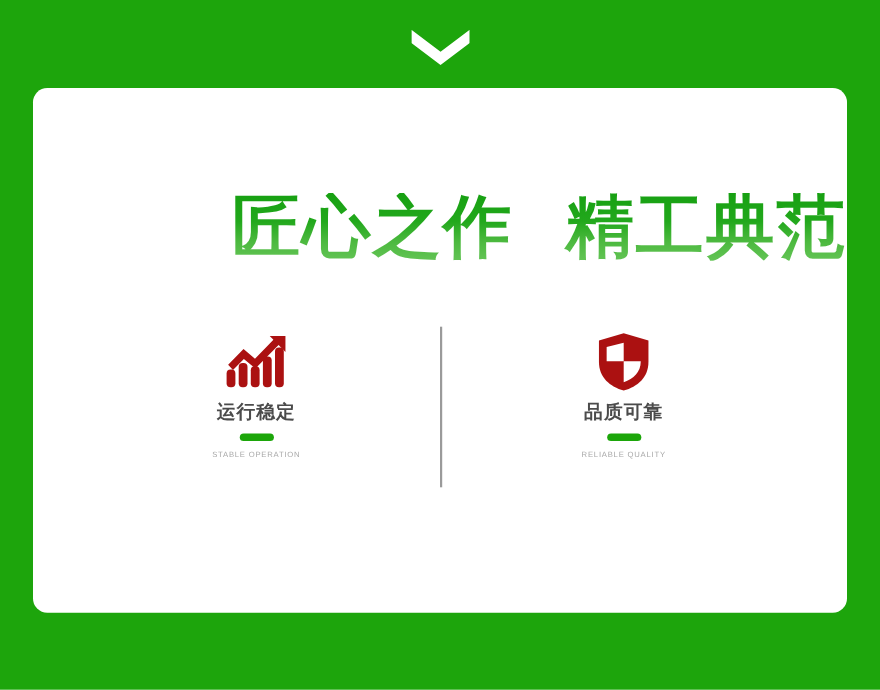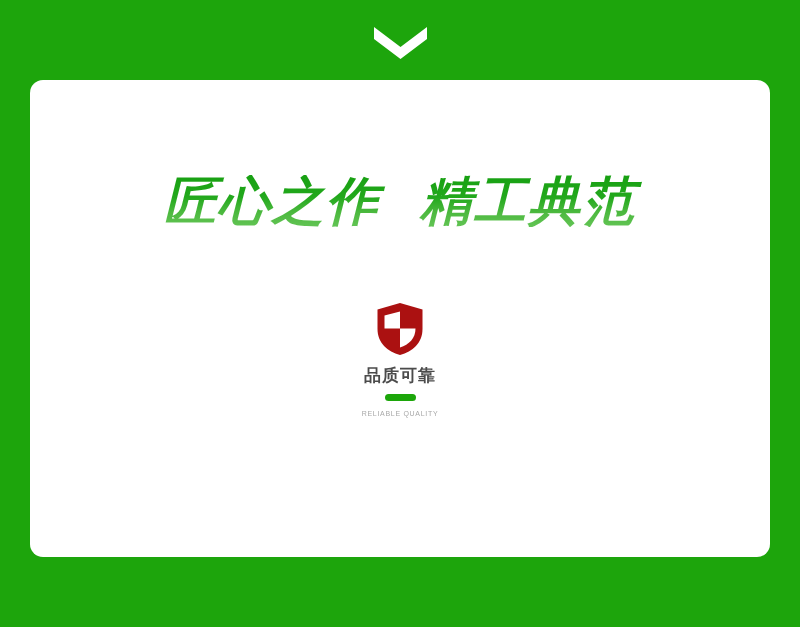--- a/index.html
+++ b/index.html
@@ -43,33 +43,32 @@
     border-radius: 13px;
     box-sizing: border-box;
   }
 
   
   #headline {
     position: absolute;
     left: 0;
     top: 95px;
     width: 740px;
-    text-align: center;
-    font-size: 52px;
+    text-align: right;
+    font-size: 62px;
     font-weight: 700;
     letter-spacing: 2px;
     line-height: 1;
     white-space: pre;
     background: linear-gradient(180deg, #17a012 0%, #22a81c 42%, #4cb93f 72%, #63c455 100%);
     -webkit-background-clip: text;
     background-clip: text;
     color: transparent;
     -webkit-text-fill-color: transparent;
     font-family: "DejaVu Sans", "Liberation Sans", sans-serif;
-    font-style: italic;
   }
 
   
   #features {
     position: absolute;
     left: 36px;
     top: 217px;
     width: 668px;
     height: 160px;
     display: flex;
@@ -137,20 +136,38 @@
     <path d="M0 0 L0 12 L26.5 32 L53 12 L53 0 L26.5 20 Z" fill="#ffffff"></path>
   </svg>
 </div>
 
 <div id="card">
 
   <div id="headline">匠心之作  精工典范</div>
 
   <div id="features">
 
+    <div class="feature">
+      <div class="feature-icon">
+        <svg width="56" height="48" viewBox="0 0 56 48" xmlns="http://www.w3.org/2000/svg">
+          <g fill="#ab1111">
+            <rect x="1" y="31" width="8" height="16" rx="3.6"></rect>
+            <rect x="12" y="25" width="8" height="22" rx="3.6"></rect>
+            <rect x="23" y="28" width="8" height="19" rx="3.6"></rect>
+            <rect x="34" y="19" width="8" height="28" rx="3.6"></rect>
+            <rect x="45" y="11" width="8" height="36" rx="3.6"></rect>
+            <path d="M2.4 26.6 L16.4 12.3 L26.8 21.1 L44.9 2.6 L49.6 7.2 L27.2 30.1 L16.7 21.3 L6.8 31.4 Z"></path>
+            <path d="M54.5 0.4 L54.5 15.0 L40.2 0.4 Z"></path>
+          </g>
+        </svg>
+      </div>
+      <div class="feature-title">运行稳定</div>
+      <div class="feature-rule"></div>
+      <div class="feature-sub">STABLE OPERATION</div>
+    </div>
 
 
 
     <div class="feature">
       <div class="feature-icon">
         <svg width="48" height="54" viewBox="0 0 48 54" xmlns="http://www.w3.org/2000/svg">
           <path d="M24 1 L46.5 7.5 L46.5 27 C46.5 41 36.5 49.5 24 53 C11.5 49.5 1.5 41 1.5 27 L1.5 7.5 Z" fill="#ab1111"></path>
           <path d="M24 9.5 L24 26.5 L8.5 26.5 L8.5 13.5 Z" fill="#ffffff"></path>
           <path d="M24 26.5 L39.5 26.5 C39.5 36.5 33 42.5 24 45.5 Z" fill="#ffffff"></path>
         </svg>

